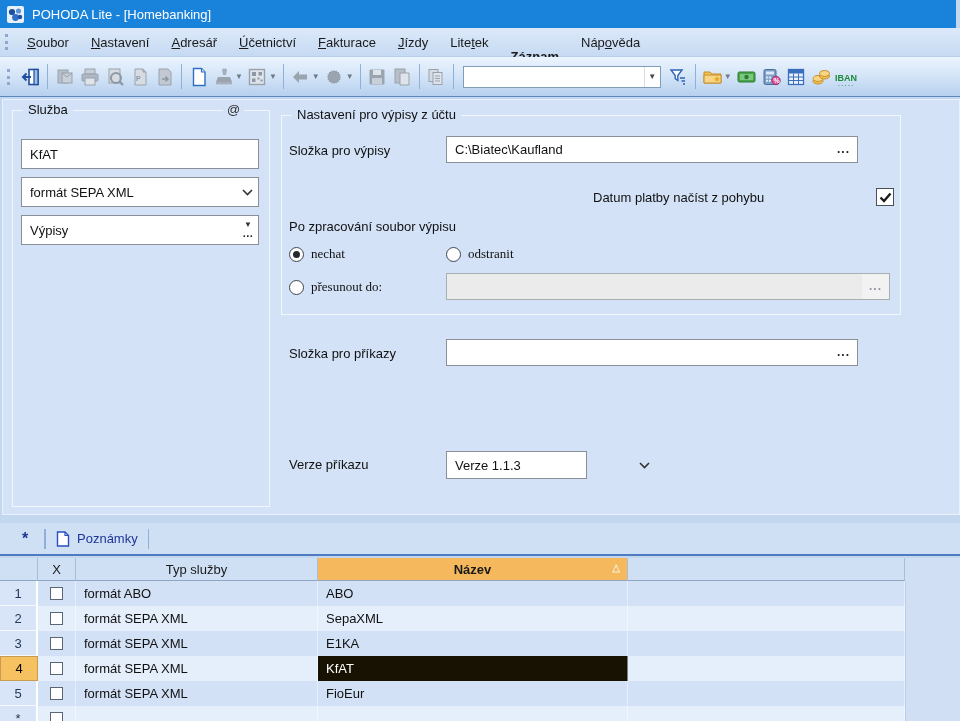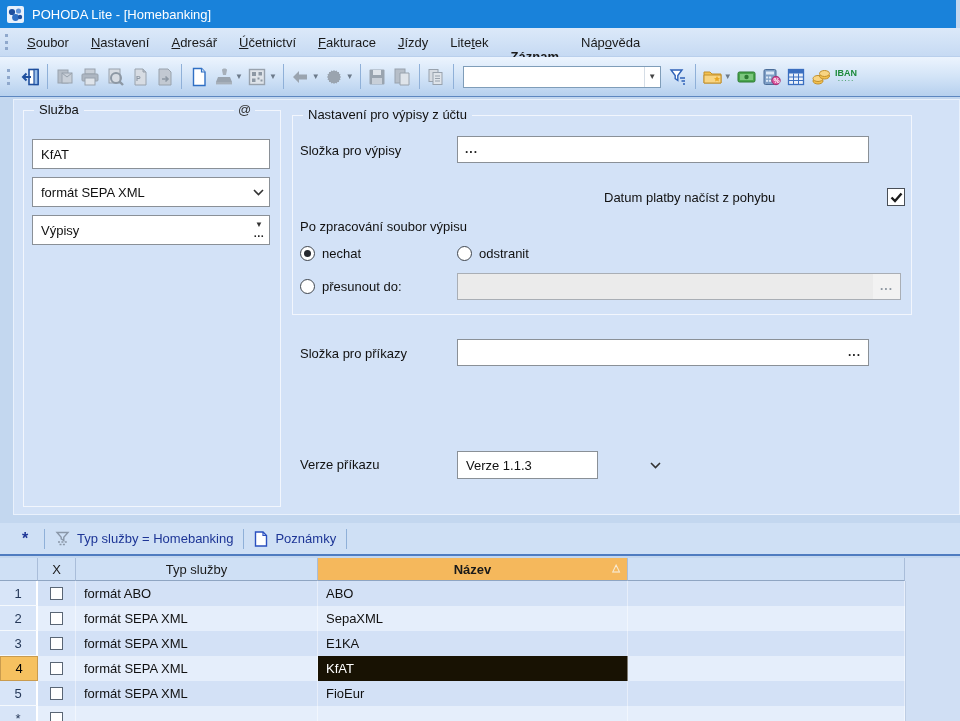--- a/index.html
+++ b/index.html
@@ -25,44 +25,44 @@
              background:linear-gradient(#ecf4fe 0%, #d3e4f7 50%, #b6d0ee 100%);
              border-bottom:1px solid #5d87c0; display:flex; align-items:center; padding-left:2px; }
   .tbtn { width:25px; height:25px; display:flex; align-items:center; justify-content:center; flex:0 0 auto; }
   .tsep { width:1px; height:25px; background:#8fb0d8; margin:0 4px; flex:0 0 auto; }
   .darr { font-size:8px; color:#6c7a8a; margin:0 2px 0 -1px; flex:0 0 auto; }
   .tcombo { width:198px; height:22px; background:#fff; border:1px solid #7f9db9;
             display:flex; align-items:center; margin:0 5px; flex:0 0 auto; }
   .tcombo input { flex:1; border:0; outline:0; height:18px; font:12px "Liberation Sans",sans-serif; padding:0 4px; }
   .tcombo .cb-arrow { width:16px; height:100%; display:flex; align-items:center; justify-content:center;
                       color:#444; font-size:8px; border-left:1px solid #d5dde6; }
-  .iban-ic { display:flex; flex-direction:column; align-items:center; line-height:1; }
+  .iban-ic { display:flex; flex-direction:column; align-items:center; line-height:1;justify-content:flex-end; }
   .iban-ic b { color:#1d8a3c; font-size:9px; letter-spacing:0; font-weight:bold; }
   .iban-ic i { font-style:normal; color:#1d8a3c; font-size:7px; letter-spacing:1px; margin-top:-1px; }
 
   
   .formpane { position:absolute; top:99px; left:2px; right:0; height:416px;
-              background:#d3e2f7; border:1px solid #e9f1fc;margin-left:11px; }
+              background:#d3e2f7; border:1px solid #e9f1fc; }
   .group { position:absolute; border:1px solid #f2f6fd; }
   .legend { position:absolute; top:-9px; left:10px; background:#d3e2f7; padding:0 5px; color:#111; white-space:nowrap; }
   .atsym { position:absolute; top:-9px; left:210px; background:#d3e2f7; padding:0 4px; color:#333; }
   .flabel { position:absolute; color:#111; white-space:nowrap; }
   .finput { position:absolute; background:#fff; border:1px solid #8a9097; display:flex; align-items:center; }
   .finput input { flex:1; border:0; outline:0; background:transparent; height:100%;
                   font:13px "Liberation Sans",sans-serif; color:#111; padding:0 8px; }
   .dots { color:#222; font-weight:bold; letter-spacing:1px; padding:0 7px; cursor:default; font-size:12px; line-height:0.6; }
   .chev { width:22px; height:100%; display:flex; align-items:center; justify-content:center; }
   .split { width:20px; height:100%; display:flex; flex-direction:column; align-items:center; justify-content:center; line-height:0.8; }
   .split .sa { font-size:8px; color:#333; }
   .split .sd { font-size:11px; color:#222; font-weight:bold; letter-spacing:0.5px; }
   .finput.disabled { background:#ebebeb; border-color:#a9aeb5; }
   .finput.disabled .dots { color:#8e97a1; background:#f2f2f2; align-self:stretch; display:flex; align-items:center; }
   .bigcbx { position:absolute; width:18px; height:18px; background:#fff; border:1px solid #494f57;
             display:flex; align-items:center; justify-content:center; }
-  .radio-row { position:absolute; display:flex; align-items:center; gap:7px; color:#111; }
+  .radio-row { position:absolute; display:flex; align-items:center; gap:7px; color:#111;font-family:Liberation Serif, serif; }
   .radio { width:15px; height:15px; border-radius:50%; border:1px solid #40464e; background:#fff;
            display:inline-flex; align-items:center; justify-content:center; flex:0 0 auto; }
   .radio.on::after { content:""; width:7px; height:7px; border-radius:50%; background:#26292e; }
 
   
   .tabbar { position:absolute; top:523px; left:0; right:0; height:33px; background:#cfe0f5;
             border-bottom:2px solid #4f7cc0; display:flex; align-items:center; color:#1d3596; }
   .tab { display:flex; align-items:center; gap:7px; padding:0 10px; height:100%; cursor:default; }
   .tab.star { width:38px; justify-content:center; font-size:16px; font-weight:bold; padding:0; margin-left:6px; }
   .vsep { width:1px; height:20px; background:#8fb0d8; }
@@ -327,20 +327,21 @@
         <span class="sd">...</span>
       </span>
     </div>
   </div>
 
   <div class="group" style="left:278px; top:15px; width:620px; height:200px;">
     <span class="legend">Nastavení pro výpisy z účtu</span>
   </div>
   <span class="flabel" style="left:286px; top:43px;">Složka pro výpisy</span>
   <div class="finput" style="left:443px; top:36px; width:412px; height:27px;">
+    <input value="C:\Biatec\Kaufland" style="">
     <span class="dots">...</span>
   </div>
   <span class="flabel" style="left:590px; top:90px;">Datum platby načíst z pohybu</span>
   <span class="bigcbx" style="left:873px; top:88px;">
     <svg width="13" height="11" viewBox="0 0 13 11">
         <path d="M1.5 5.5 L5 9 L11.5 1.5" fill="none" stroke="#1c1c1c" stroke-width="2.4"></path>
       </svg>
   </span>
 
   <span class="flabel" style="left:286px; top:119px;">Po zpracování soubor výpisu</span>
@@ -373,29 +374,20 @@
       <svg width="11" height="7" viewBox="0 0 11 7">
           <path d="M1 1 L5.5 5.5 L10 1" fill="none" stroke="#333" stroke-width="1.6"></path>
         </svg>
     </span>
   </div>
 </div>
 
 <div class="tabbar">
   <span class="tab star">*</span>
   <span class="vsep"></span>
-  <span class="tab">
-    <span>
-      <svg width="15" height="15" viewBox="0 0 15 15">
-          <path d="M2 1.5 h11 l-4.2 4.8 v3.2 l-2.6 -1.6 v-1.6 z" fill="none" stroke="#8a97a8" stroke-width="1.4"></path>
-          <path d="M3 11 h9 M4.5 13.5 h6" stroke="#8a97a8" stroke-width="1.4" stroke-dasharray="2 1.4"></path>
-        </svg>
-    </span>
-    <span>Typ služby = Homebanking</span>
-  </span>
   <span class="vsep"></span>
   <span class="tab">
     <span>
       <svg width="14" height="16" viewBox="0 0 14 16">
           <path d="M1.5 1 h7.5 l3.5 3.5 v10.5 h-11 z" fill="#fff" stroke="#2a4fbf" stroke-width="1.4"></path>
           <path d="M9 1 v3.5 h3.5" fill="none" stroke="#2a4fbf" stroke-width="1.2"></path>
         </svg>
     </span>
     <span>Poznámky</span>
   </span>

